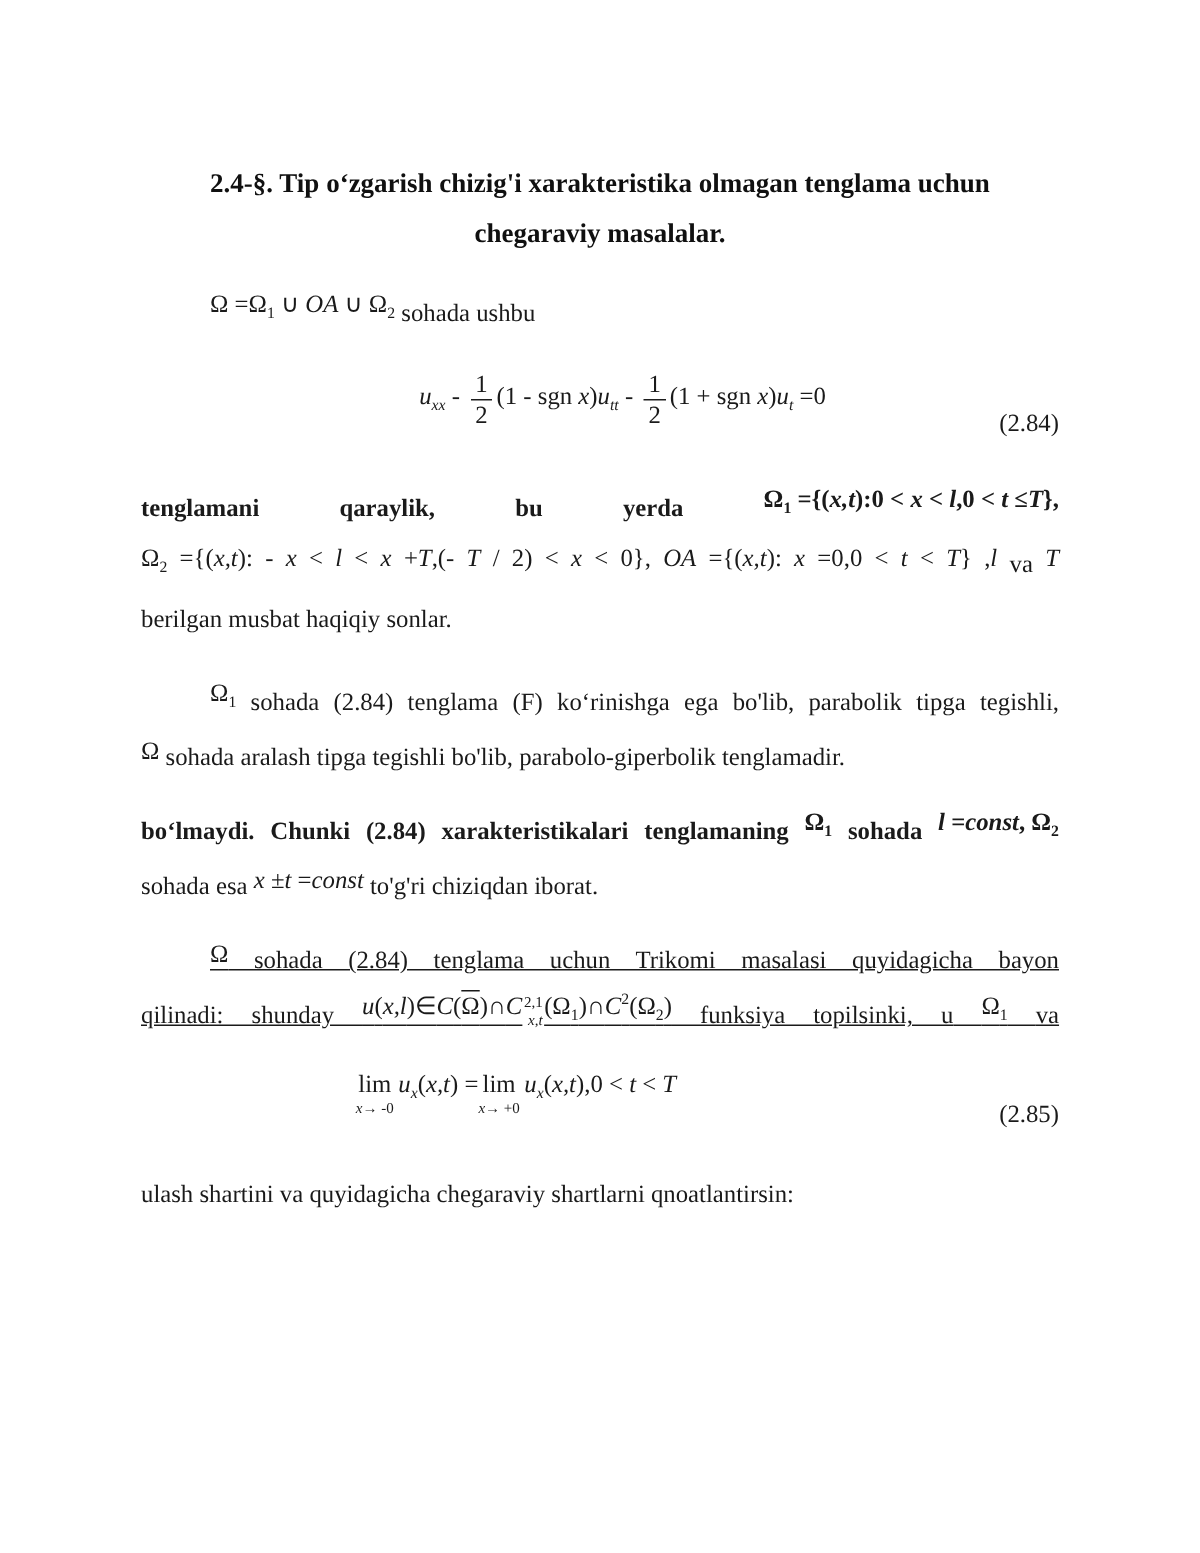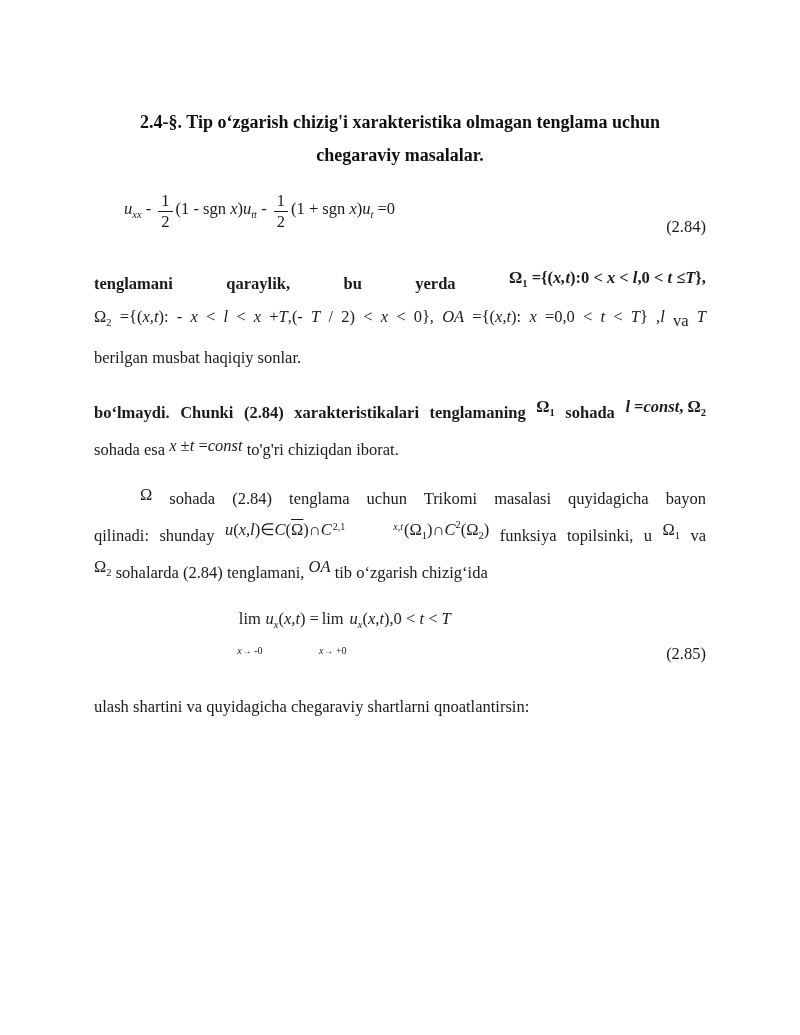--- a/index.html
+++ b/index.html
@@ -15,57 +15,61 @@
   .para { margin:0; font-size:16.5px; line-height:37px; }
   .line { }
   .indent { text-indent:46px; }
   .just { text-align:justify; text-align-last:justify; }
   .flexjust { display:flex; justify-content:space-between; align-items:baseline;font-weight:bold; }
 
   .p-intro    { margin-top:18px; }
   .p-domains  { margin-top:20px; }
   .p-types    { margin-top:18px; }
   .p-typeline { margin-top:12px; }
-  .p-trikomi  { margin-top:12px; }
+  .p-trikomi  { margin-top:12px;text-decoration:underline; }
   .closing    { margin-top:16px; }
 
   .math { white-space:normal; }
   .mr { position:relative; top:-6px; }      
   .mr-sm { position:relative; top:-4px; }
   i { font-style:italic; }
   sub { font-size:10.5px; line-height:0; vertical-align:-4px; }
   sup { font-size:10.5px; line-height:0; vertical-align:7px; }
   .ol { text-decoration:overline; }
 
   .equation { position:relative; font-size:16.5px; }
-  .eq284 { margin-top:16px; padding:4px 0 14px 30px; }
+  .eq284 { margin-top:16px; text-align:center; padding:4px 0 14px 30px; }
   .eq285 { margin-top:14px; text-align:center; padding:4px 112px 16px 0; }
   .eq-number { position:absolute; right:0; bottom:8px; font-size:16.5px; }
 
   .frac { display:inline-flex; flex-direction:column; align-items:center; line-height:1.1; vertical-align:8px; margin:0 3px; font-style:normal; }
   .frac .fn { padding:0 3px 1px 3px; border-bottom:1.3px solid #1c1c1c; }
   .frac .fd { padding-top:1px; }
 
   .lim { display:inline-flex; flex-direction:column; align-items:center; margin-right:3px; }
   .lim .lt { line-height:1; }
-  .lim .lb { font-size:10px; line-height:1; margin-top:18px; }
+  .lim .lb { font-size:10px; line-height:1; margin-top:3px; }
 
-  .supsub { display:inline-flex; flex-direction:row; align-items:flex-end; font-size:10px; line-height:1.2; vertical-align:5px; margin:0 1px;gap:48px; }
+  .supsub { display:inline-flex; flex-direction:column; align-items:flex-end; font-size:10px; line-height:1.2; vertical-align:5px; margin:0 1px; }
 </style>
 </head>
 <body>
 
 <div class="page">
   <div class="content">
 
     <h1 class="title">
       <span class="tline">2.4-§. Tip o‘zgarish chizig'i xarakteristika olmagan tenglama uchun</span>
       <span class="tline">chegaraviy masalalar.</span>
     </h1>
 
+    <p class="para p-intro indent">
+      <span class="math mr">Ω =Ω<sub>1</sub> ∪ <i>OA</i> ∪ Ω<sub>2</sub></span>
+      <span>sohada ushbu</span>
+    </p>
 
     <div class="equation eq284">
       <span class="math"><span><i>u<sub>xx</sub></i> - </span><span class="frac">
             <span class="fn">1</span>
             <span class="fd">2</span>
           </span><span>(1 - sgn <i>x</i>)<i>u<sub>tt</sub></i> - </span><span class="frac">
             <span class="fn">1</span>
             <span class="fd">2</span>
           </span><span>(1 + sgn <i>x</i>)<i>u<sub>t</sub></i> =0</span></span>
       <span class="eq-number">(2.84)</span>
@@ -81,20 +85,28 @@
       </div>
       <div class="line just">
         <span class="math mr-sm">Ω<sub>2</sub> ={(<i>x,t</i>): - <i>x</i> &lt; <i>l</i> &lt; <i>x</i> +<i>T</i>,(- <i>T</i> / 2) &lt; <i>x</i> &lt; 0}, <i>OA</i> ={(<i>x,t</i>): <i>x</i> =0,0 &lt; <i>t</i> &lt; <i>T</i>} ,<i>l</i></span>
         <span>va</span>
         <span class="math mr-sm"><i>T</i></span>
       </div>
       <div class="line">berilgan musbat haqiqiy sonlar.</div>
     </div>
 
     <div class="para p-types">
+      <div class="line just indent">
+        <span class="math mr">Ω<sub>1</sub></span>
+        <span>sohada (2.84) tenglama (F) ko‘rinishga ega bo'lib, parabolik tipga tegishli,</span>
+      </div>
+      <div class="line">
+        <span class="math mr-sm">Ω</span>
+        <span>sohada aralash tipga tegishli bo'lib, parabolo-giperbolik tenglamadir.</span>
+      </div>
     </div>
 
     <div class="para p-typeline">
       <div class="line flexjust">
         <span>bo‘lmaydi.</span>
         <span>Chunki</span>
         <span>(2.84)</span>
         <span>xarakteristikalari</span>
         <span>tenglamaning</span>
         <span class="math mr">Ω<sub>1</sub></span>
@@ -116,26 +128,20 @@
       <div class="line just">
         <span>qilinadi: shunday</span>
         <span class="math mr"><span><i>u</i>(<i>x,l</i>)∈<i>C</i>(<span class="ol">Ω</span>)∩<i>C</i></span><span class="supsub">
               <span>2,1</span>
               <span><i>x,t</i></span>
             </span><span>(Ω<sub>1</sub>)∩<i>C</i><sup>2</sup>(Ω<sub>2</sub>)</span></span>
         <span>funksiya topilsinki, u</span>
         <span class="math mr">Ω<sub>1</sub></span>
         <span>va</span>
       </div>
-      <div class="line">
-        <span class="math mr">Ω<sub>2</sub></span>
-        <span>sohalarda (2.84) tenglamani,</span>
-        <span class="math mr"><i>OA</i></span>
-        <span>tib o‘zgarish chizig‘ida</span>
-      </div>
     </div>
 
     <div class="equation eq285">
       <span class="math"><span class="lim">
             <span class="lt">lim</span>
             <span class="lb"><i>x</i>→ -0</span>
           </span><span><i>u<sub>x</sub></i>(<i>x,t</i>) =</span><span class="lim">
             <span class="lt">lim</span>
             <span class="lb"><i>x</i>→ +0</span>
           </span><span><i>u<sub>x</sub></i>(<i>x,t</i>),0 &lt; <i>t</i> &lt; <i>T</i></span></span>

